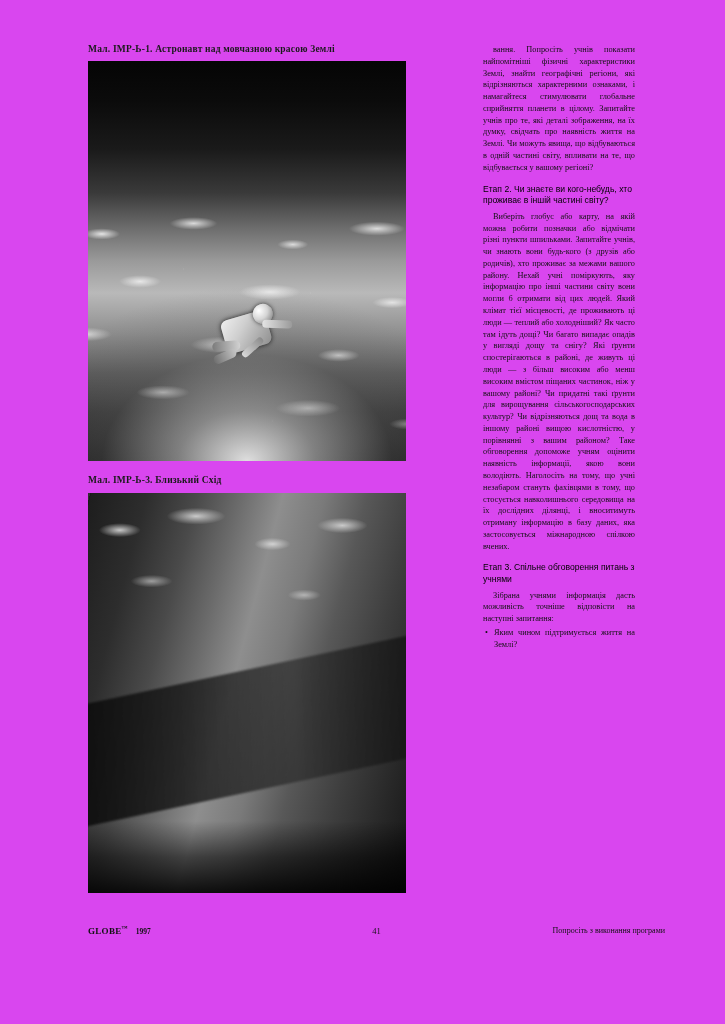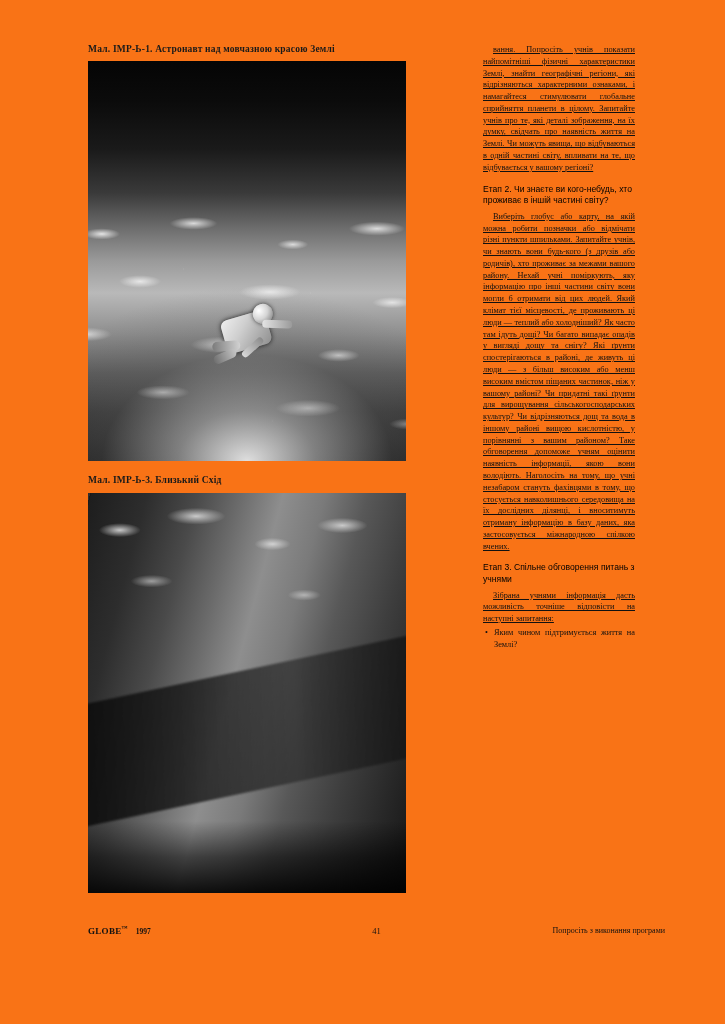--- a/index.html
+++ b/index.html
@@ -14,21 +14,21 @@
     font-family: "Liberation Serif", serif;
     color: #111;
     overflow: hidden;
   }
 
   .page {
     position: absolute;
     left: 0; top: 0;
     width: 725px;
     height: 1024px;
-    background: #f97316;
+    background: #d946ef;
   }
 
   
   .left-col {
     position: absolute;
     left: 88px;
     top: 44px;
     width: 318px;
   }
 
@@ -224,21 +224,20 @@
     font-family: "Liberation Serif", serif;
     font-size: 8.3px;
     line-height: 1.42;
     color: #111;
     text-align: justify;
   }
   .right-col p {
     margin: 0 0 0 0;
     text-indent: 10px;
     hyphens: auto;
-    text-decoration: underline;
   }
 
   .sec-head {
     font-family: "Liberation Sans", sans-serif;
     font-weight: 400;
     font-size: 8.6px;
     line-height: 1.35;
     margin: 10px 0 4px 0;
     text-align: left;
     color: #000;

